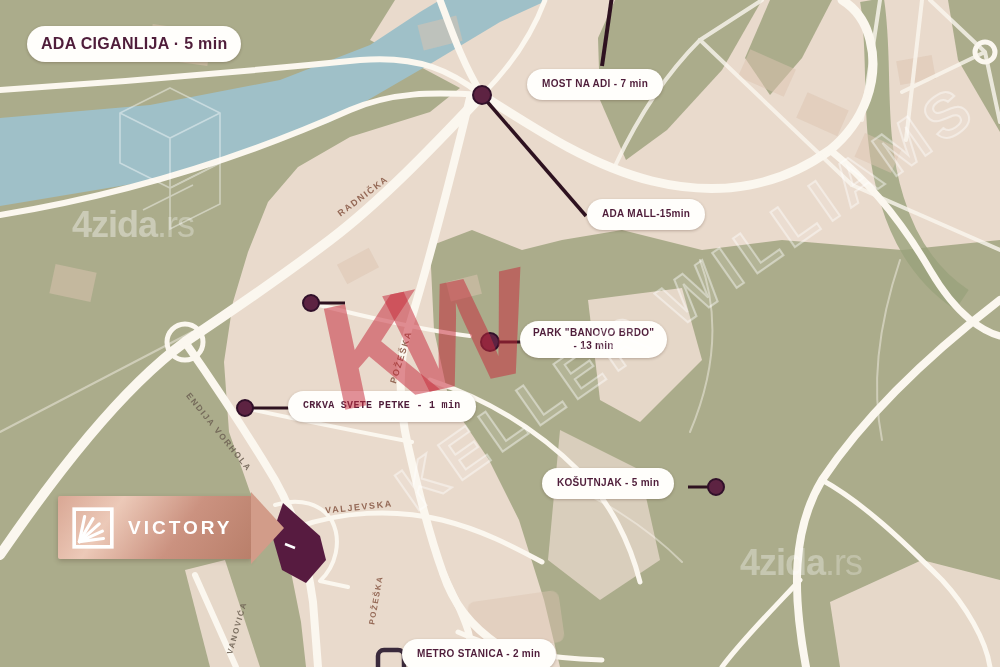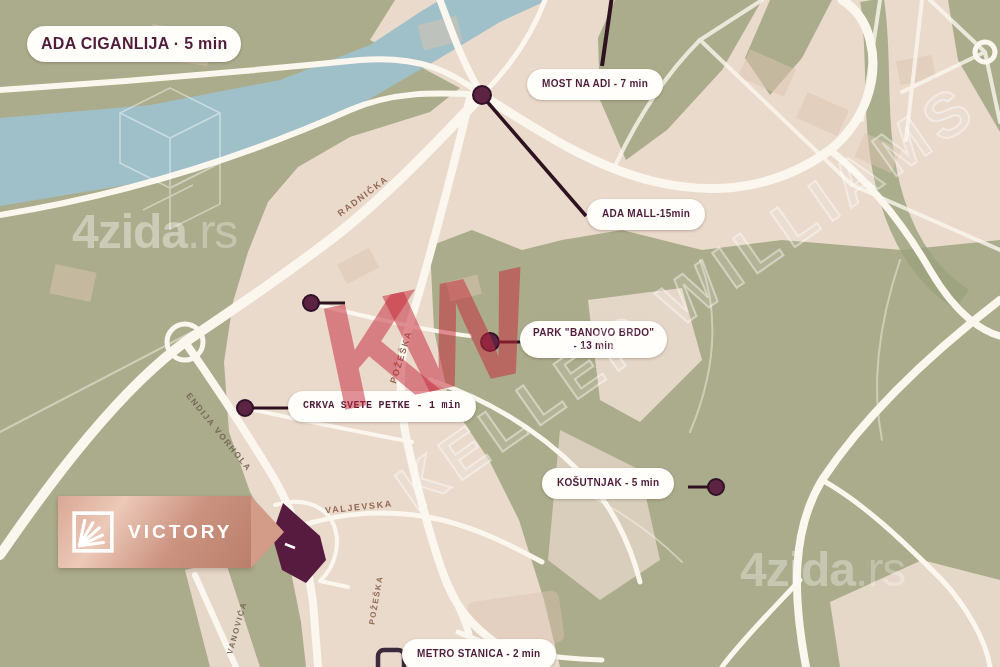--- a/index.html
+++ b/index.html
@@ -38,36 +38,36 @@
   .street.gray{color:#6f6355;}
   .st-radnicka{left:363px;top:196px;--rot:-37deg;}
   .st-pozeska1{left:401px;top:357px;--rot:-73deg;}
   .st-endija{left:219px;top:432px;--rot:51deg;font-size:8.5px;}
   .st-valjevska{left:359px;top:507px;--rot:-6deg;}
   .st-pozeska2{left:376px;top:600px;--rot:-80deg;font-size:8px;}
   .st-vanovica{left:237px;top:628px;--rot:-74deg;font-size:8px;}
 
   
   .vg{
-    position:absolute;left:58px;top:496px;width:194px;height:72px;z-index:30;
+    position:absolute;left:58px;top:496px;width:194px;height:63px;z-index:30;
     background:linear-gradient(125deg,#d9a794 0%,#ecc9b8 28%,#cb9280 62%,#b97f6a 100%);
     border-radius:2px;display:flex;align-items:center;gap:12px;padding-left:12px;
     box-sizing:border-box;box-shadow:0 2px 5px rgba(60,35,25,.25);
   }
   .vg:after{
     content:"";position:absolute;right:-32px;top:50%;transform:translateY(-50%);
     border-top:36px solid transparent;border-bottom:36px solid transparent;
     border-left:33px solid #d29c89;
   }
   .vg .vg-text{color:#fff;font-size:19px;font-weight:bold;letter-spacing:3px;line-height:1.35;}
 
   
   .wm-4zida{
     position:absolute;z-index:60;color:rgba(255,255,255,.38);
-    font-size:48px;font-weight:800;letter-spacing:-1px;pointer-events:none;
+    font-size:36px;font-weight:800;letter-spacing:-1px;pointer-events:none;
   }
   .wm-4zida .tld{font-weight:400;opacity:.8;}
   .wm-left{left:72px;top:204px;}
   .wm-right{left:740px;top:542px;color:rgba(255,255,255,.33);}
   .wm-kw{
     position:absolute;left:323px;top:276px;z-index:55;pointer-events:none;
     font-size:150px;font-weight:800;letter-spacing:-.26em;line-height:.9;
     color:rgba(198,42,60,.52);transform:rotate(-12deg);
   }
   .wm-keller{

